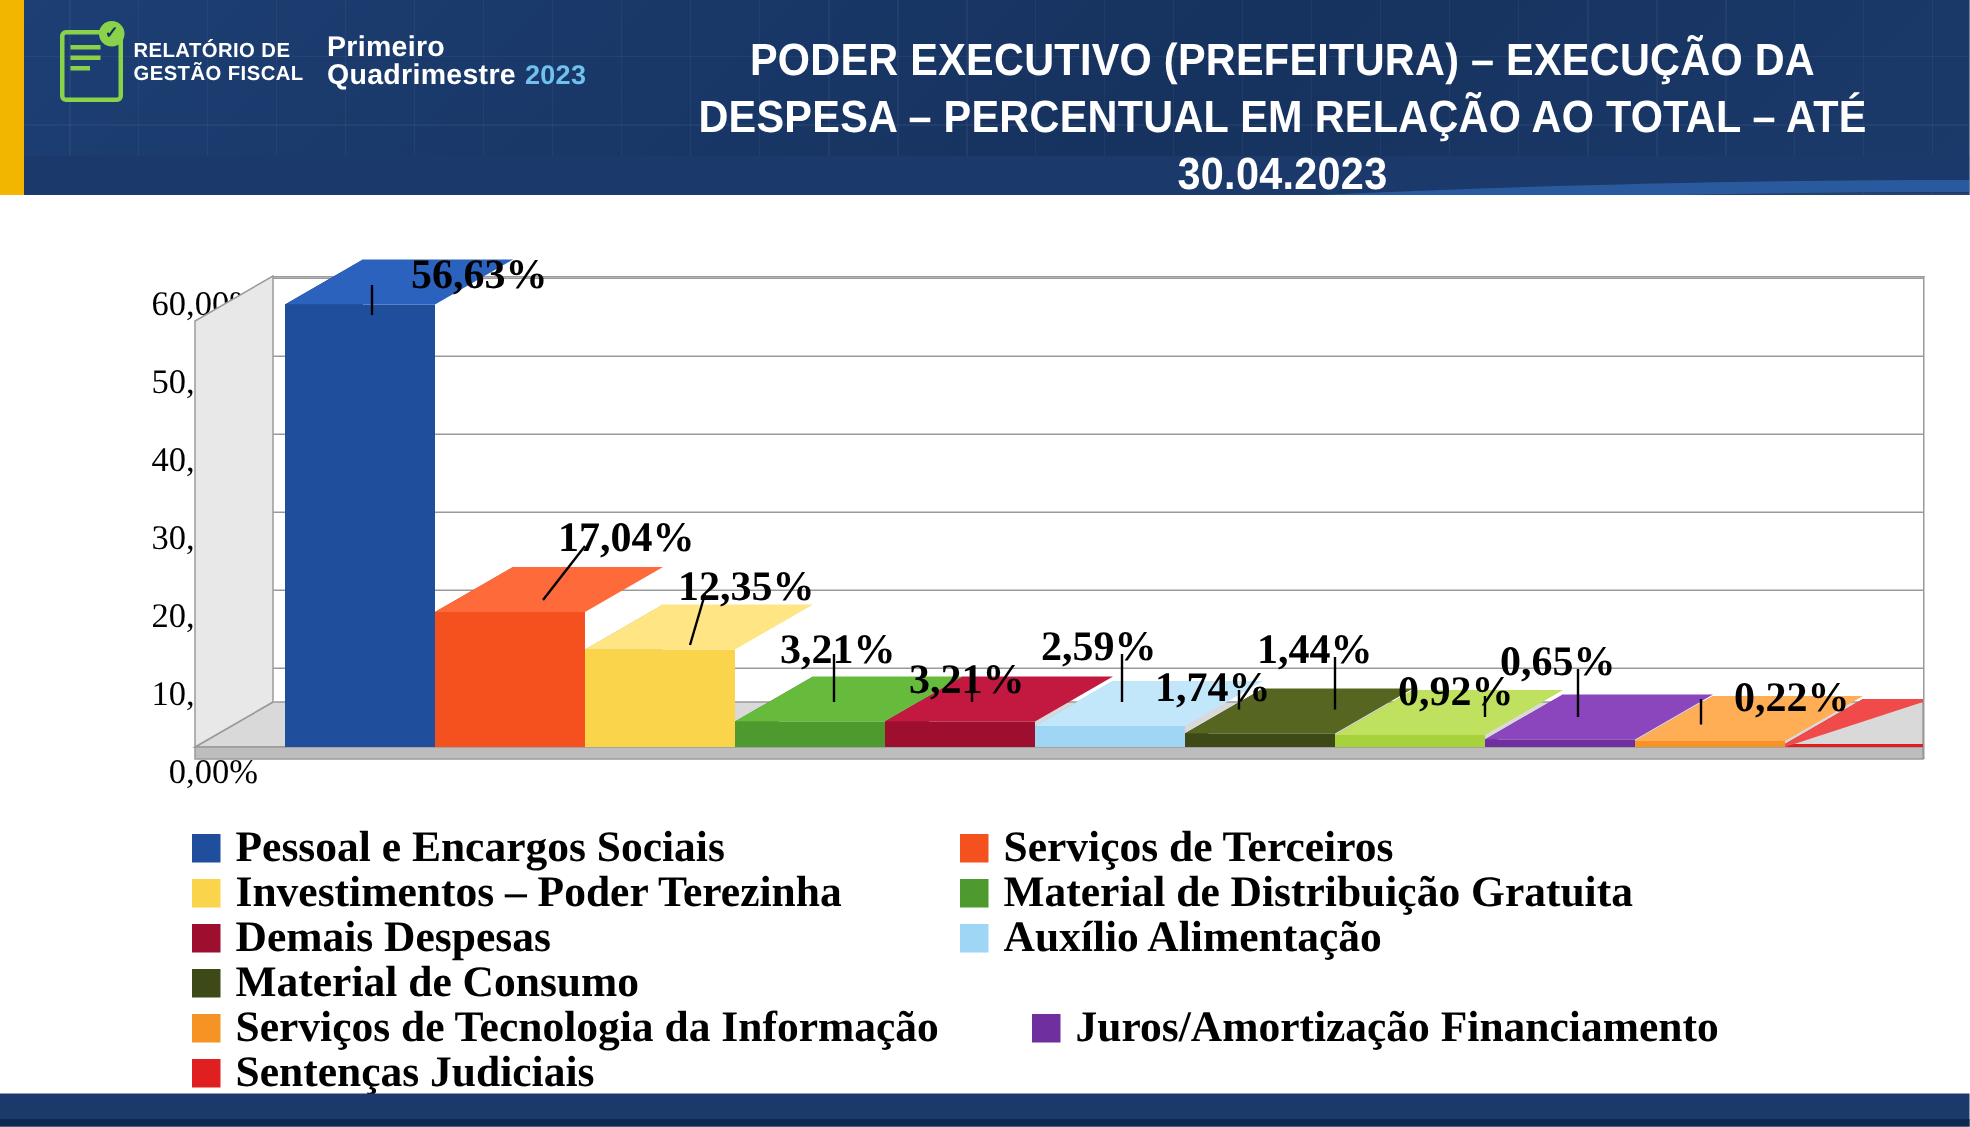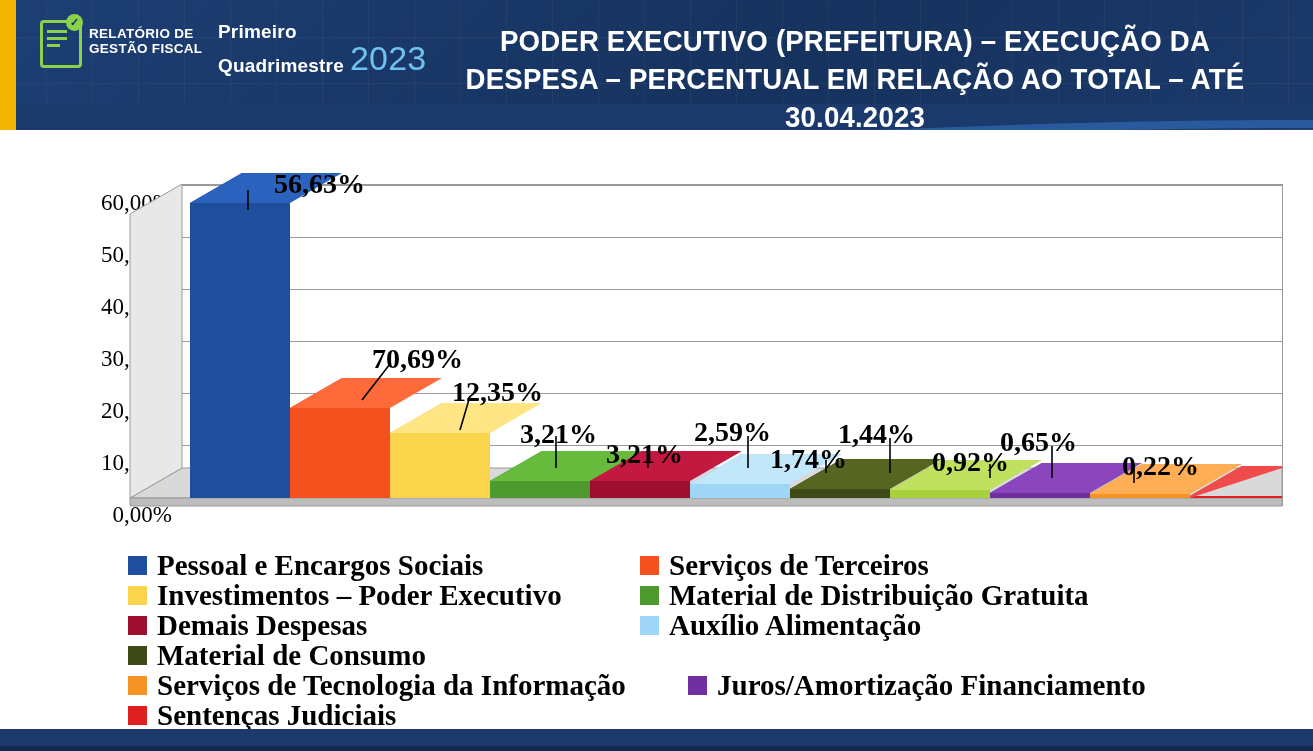--- a/index.html
+++ b/index.html
@@ -44,21 +44,21 @@
   .logo-mark .check{
     position:absolute;right:-3px;top:-4px;width:17px;height:17px;border-radius:50%;
     background:#8bd24b;color:#13305c;font-size:11px;font-weight:bold;line-height:17px;text-align:center;
   }
   .logo-text{color:#ffffff;font-weight:bold;font-size:13.5px;line-height:15px;letter-spacing:.3px;}
   .quad{
     position:absolute;left:218px;top:22px;z-index:5;color:#ffffff;line-height:1;
   }
   .quad .q1{font-size:19px;font-weight:bold;letter-spacing:.2px;}
   .quad .q2{font-size:19px;font-weight:bold;letter-spacing:.2px;}
-  .quad .q2 .year{color:#6fc1ee;font-size:34px;font-weight:normal;}
+  .quad .q2 .year{color:#6fc1ee;font-size:18px;font-weight:bold;}
   .quad-row{display:flex;align-items:flex-end;gap:6px;}
   .title{
     position:absolute;left:420px;top:22px;width:870px;z-index:5;
     color:#ffffff;text-align:center;font-weight:bold;
     font-size:30px;line-height:38px;letter-spacing:.2px;
     transform:scaleX(.92);transform-origin:center top;
   }
   .swoosh{
     position:absolute;left:0;top:104px;width:1313px;height:64px;z-index:3;
   }
@@ -225,47 +225,47 @@
     <line x1="648" y1="288" x2="648" y2="300" stroke="#000" stroke-width="1.6"></line>
     <line x1="748" y1="268" x2="748" y2="300" stroke="#000" stroke-width="1.6"></line>
     <line x1="826" y1="292" x2="826" y2="305" stroke="#000" stroke-width="1.6"></line>
     <line x1="890" y1="270" x2="890" y2="305" stroke="#000" stroke-width="1.6"></line>
     <line x1="990" y1="296" x2="990" y2="310" stroke="#000" stroke-width="1.6"></line>
     <line x1="1052" y1="278" x2="1052" y2="310" stroke="#000" stroke-width="1.6"></line>
     <line x1="1134" y1="298" x2="1134" y2="315" stroke="#000" stroke-width="1.6"></line>
   </svg>
 
   <div class="dlabel" style="left:274px;top:0px;">56,63%</div>
-  <div class="dlabel" style="left:372px;top:175px;">70,69%</div>
+  <div class="dlabel" style="left:372px;top:175px;">17,04%</div>
   <div class="dlabel" style="left:452px;top:208px;">12,35%</div>
   <div class="dlabel" style="left:520px;top:250px;">3,21%</div>
   <div class="dlabel" style="left:606px;top:270px;">3,21%</div>
   <div class="dlabel" style="left:694px;top:248px;">2,59%</div>
   <div class="dlabel" style="left:770px;top:275px;">1,74%</div>
   <div class="dlabel" style="left:838px;top:250px;">1,44%</div>
   <div class="dlabel" style="left:932px;top:278px;">0,92%</div>
   <div class="dlabel" style="left:1000px;top:258px;">0,65%</div>
-  <div class="dlabel" style="left:1122px;top:282px;">0,22%</div>
+  <div class="dlabel" style="left:1156px;top:282px;">0,22%</div>
 
 
   <div class="legend">
     <div class="legend-row">
       <div class="legend-item col1">
         <span class="swatch" style="background:#1f4e9c"></span>
         <span class="legend-label">Pessoal e Encargos Sociais</span>
       </div>
       <div class="legend-item col2">
         <span class="swatch" style="background:#f4511e"></span>
         <span class="legend-label">Serviços de Terceiros</span>
       </div>
     </div>
     <div class="legend-row">
       <div class="legend-item col1">
         <span class="swatch" style="background:#fad44b"></span>
-        <span class="legend-label">Investimentos – Poder Executivo</span>
+        <span class="legend-label">Investimentos – Poder Terezinha</span>
       </div>
       <div class="legend-item col2">
         <span class="swatch" style="background:#4e9a2e"></span>
         <span class="legend-label">Material de Distribuição Gratuita</span>
       </div>
     </div>
     <div class="legend-row">
       <div class="legend-item col1">
         <span class="swatch" style="background:#9e0f2f"></span>
         <span class="legend-label">Demais Despesas</span>

